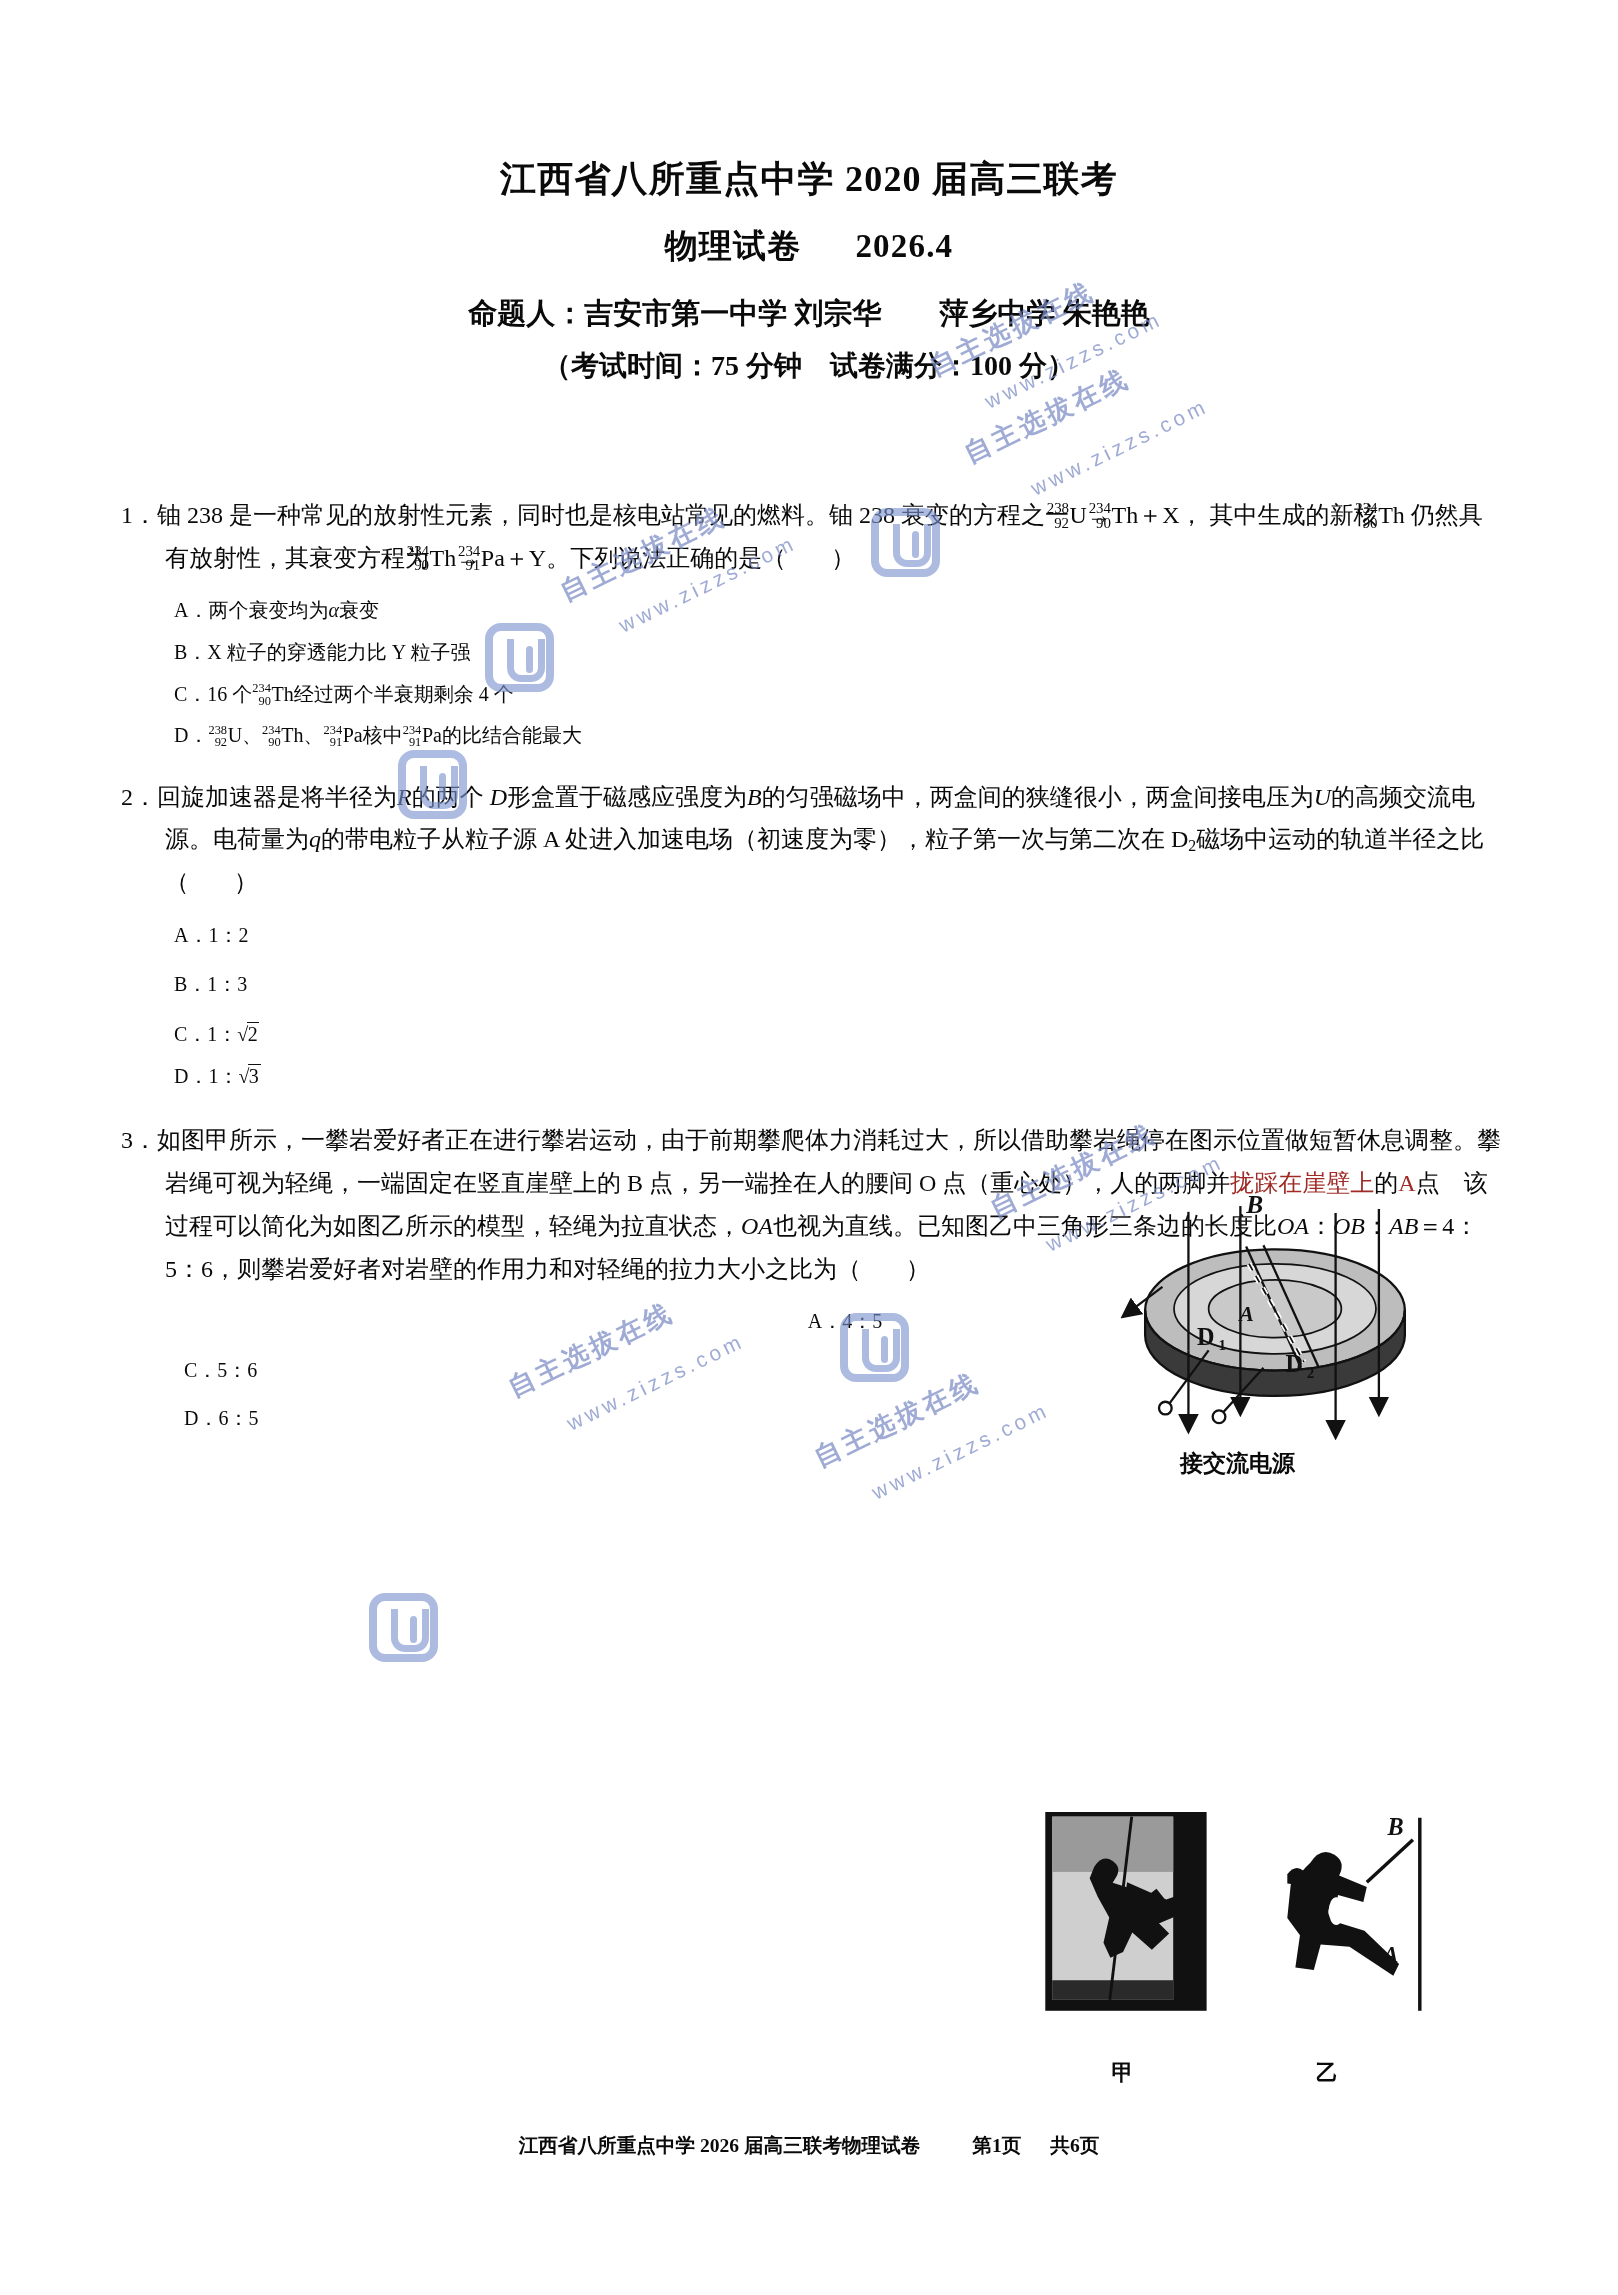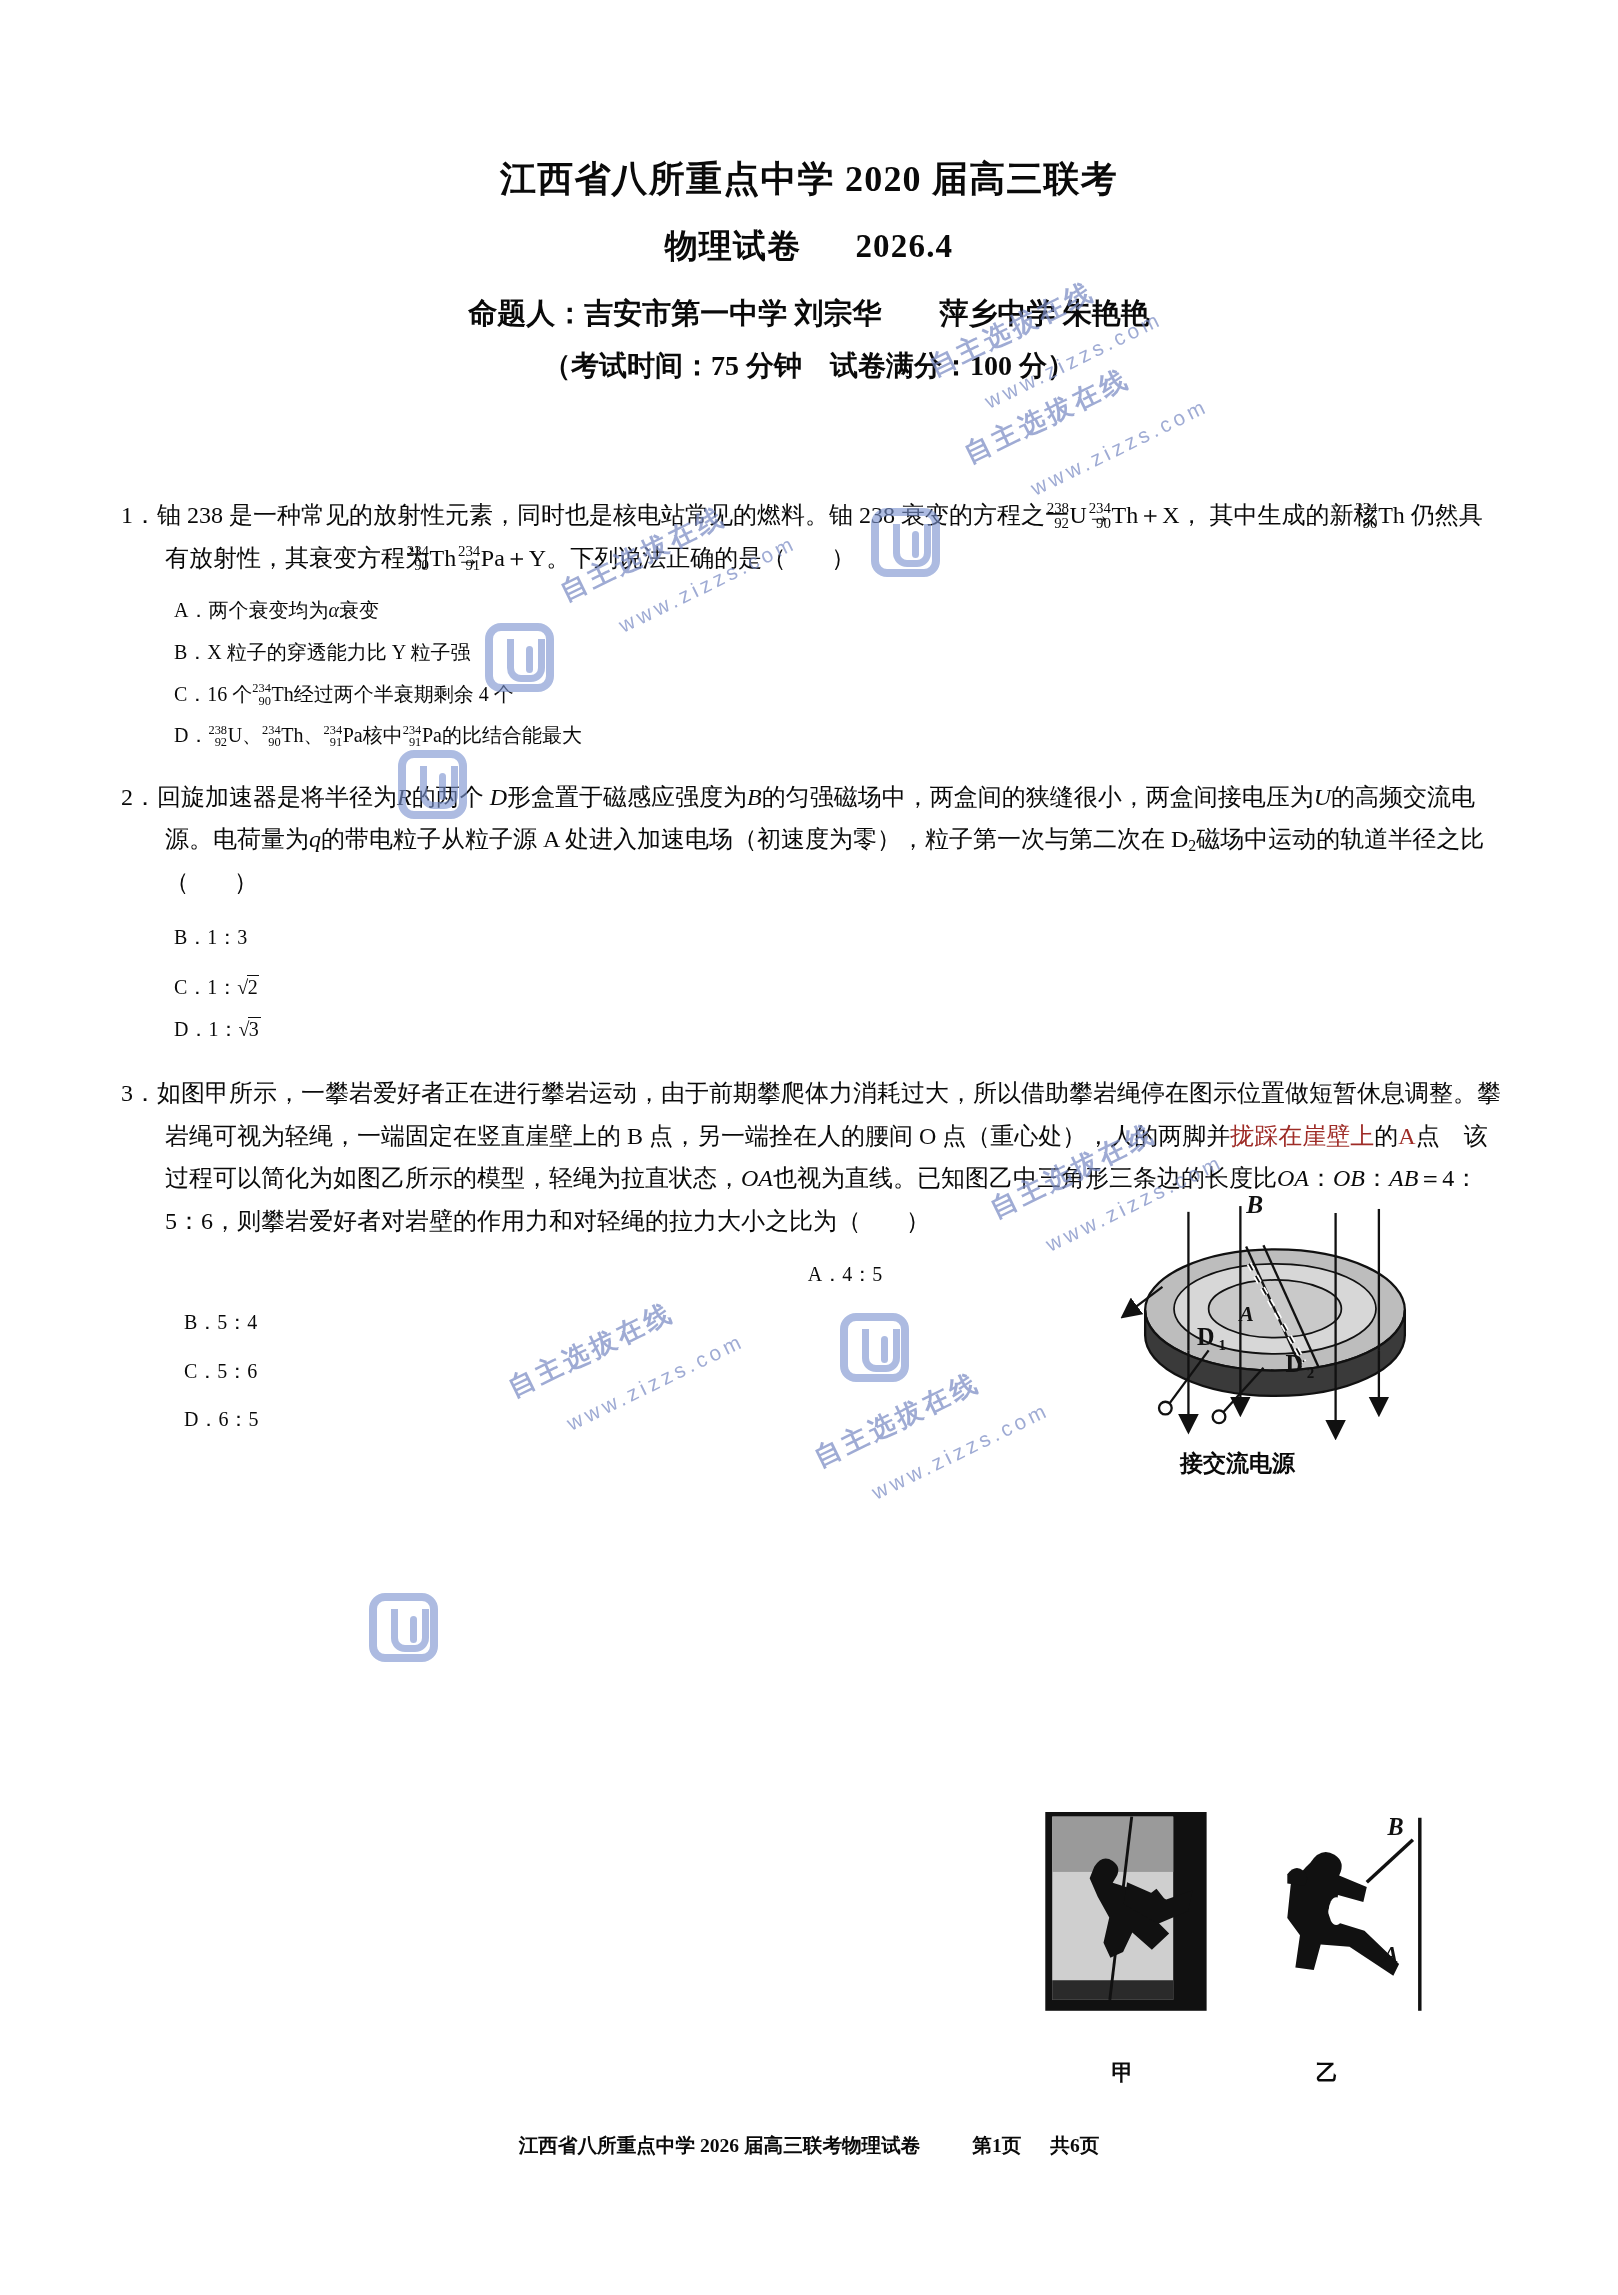--- a/index.html
+++ b/index.html
@@ -147,41 +147,41 @@
       <div class="opt">
         <span>D．</span><span class="nuc"><span class="sup">238</span><span class="sub">92</span></span><span>U</span><span>、</span><span class="nuc"><span class="sup">234</span><span class="sub">90</span></span><span>Th</span><span>、</span><span class="nuc"><span class="sup">234</span><span class="sub">91</span></span><span>Pa</span><span>核中</span><span class="nuc"><span class="sup">234</span><span class="sub">91</span></span><span>Pa</span><span>的比结合能最大</span>
       </div>
     </div>
 
     <div class="q" style="margin-top:24px;">
       <div class="q-body">
         <span>2．</span><span>回旋加速器是将半径为</span><i class="v">R</i><span>的两个</span> <i class="v">D</i><span>形盒置于磁感应强度为</span><i class="v">B</i><span>的匀强磁场中，两盒间的狭缝很小，两</span><span>盒间接电压为</span><i class="v">U</i><span>的高频交流电源。电荷量为</span><i class="v">q</i><span>的带电粒子从粒子源 A 处进入加速电场（初速度为零），</span><span>粒子第一次与第二次在 D</span><span class="sub-s">2</span><span>磁场中运动的轨道半径之比（</span><span class="blank"></span><span>）</span>
       </div>
 
+      <div class="opt tight">
+        <span>A．</span><span>1：2</span>
+      </div>
       <div class="opt" style="margin-top:17.3px;">
         <span>B．</span><span>1：3</span>
       </div>
       <div class="opt" style="margin-top:17.3px;">
         <span>C．</span><span>1：</span><span class="sqrt">√<span class="rad">2</span></span>
       </div>
       <div class="opt" style="margin-top:10px;">
         <span>D．</span><span>1：</span><span class="sqrt">√<span class="rad">3</span></span>
       </div>
     </div>
 
     <div class="q" style="margin-top:26.5px;">
       <div class="q-body">
         <span>3．</span><span>如图甲所示，一攀岩爱好者正在进行攀岩运动，由于前期攀爬体力消耗过大，所以借助攀岩绳停在</span><span>图示位置做短暂休息调整。攀岩绳可视为轻绳，一端固定在竖直崖壁上的 B 点，另一端拴在人的腰</span><span>间 O 点（重心处），人的两脚并</span><span class="red">拢</span><span class="red">踩在崖壁上</span><span>的</span><span class="red">A</span><span>点　该过程可以简化为如图乙所示的模型，轻</span><span>绳为拉直状态，</span><i class="v">OA</i><span>也视为直线。已知图乙中三角形三条边的长度比</span><i class="v">OA</i><span>：</span><i class="v">OB</i><span>：</span><i class="v">AB</i><span>＝4：5：6，则攀</span><span>岩爱好者对岩壁的作用力和对轻绳的拉力大小之比为（</span><span class="blank"></span><span>）</span>
       </div>
 
       <div class="opt tight" style="margin-left:63px;text-align:center;">
         <span>A．</span><span>4：5</span>
-      </div>
-      <div class="opt" style="margin-left:63px;margin-top:16px;">
-        <span>B．</span><span>5：4</span>
       </div>
       <div class="opt" style="margin-left:63px;margin-top:16px;">
         <span>C．</span><span>5：6</span>
       </div>
       <div class="opt" style="margin-left:63px;margin-top:16px;">
         <span>D．</span><span>6：5</span>
       </div>
     </div>
 
   </div>

